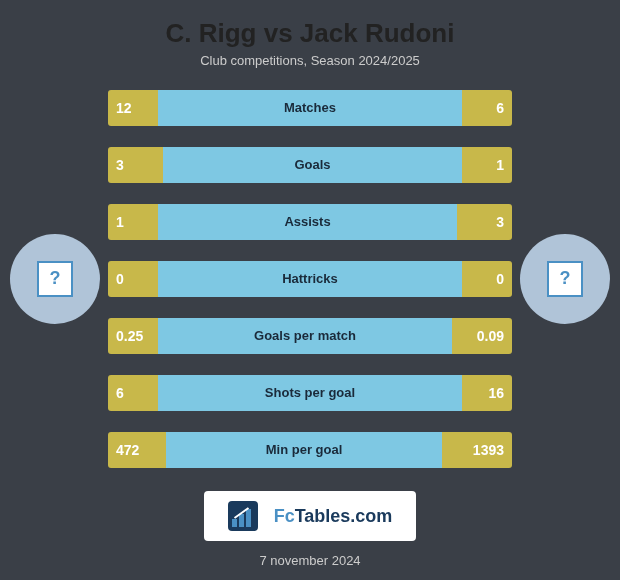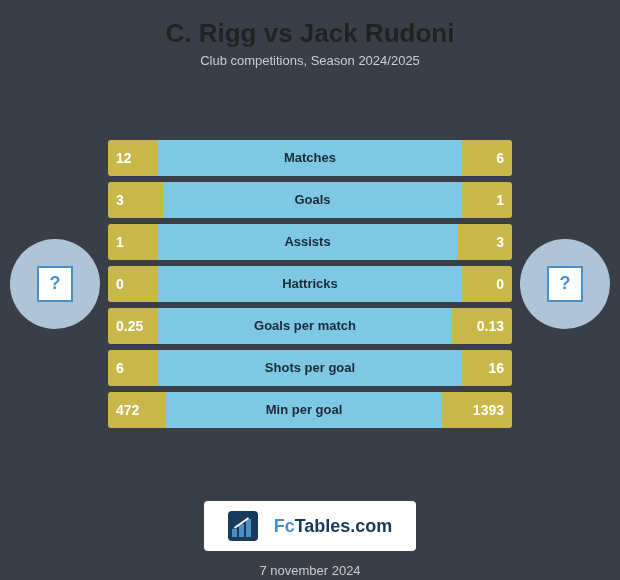--- a/index.html
+++ b/index.html
@@ -63,21 +63,21 @@
       justify-content: center;
       font-size: 18px;
       color: #4a90c4;
       font-weight: bold;
     }
 
     .stats-container {
       flex: 1;
       display: flex;
       flex-direction: column;
-      gap: 6px;
+      gap: 21px;
       padding: 0 8px;
     }
 
     .stat-row {
       display: flex;
       align-items: center;
       height: 36px;
       border-radius: 3px;
       overflow: hidden;
       position: relative;
@@ -176,21 +176,21 @@
       color: #1a3a5c;
     }
 
     .logo-text span {
       color: #4a90c4;
     }
 
     .footer-date {
       color: #ccc;
       font-size: 13px;
-      padding: 8px 0 2px;
+      padding: 8px 0 12px;
       text-align: center;
     }
 
     
     .row-matches .stat-left-bar,
     .row-matches .stat-right-bar {
       width: 48px;
       flex-shrink: 0;
     }
     .row-matches .stat-center { flex: 1; }
@@ -282,21 +282,21 @@
       </div>
     </div>
       <div class="stat-row row-gpm">
       <div class="stat-left-bar">
         <span class="stat-val">0.25</span>
       </div>
       <div class="stat-center">
         <span class="stat-label">Goals per match</span>
       </div>
       <div class="stat-right-bar">
-        <span class="stat-val">0.13</span>
+        <span class="stat-val">0.09</span>
       </div>
     </div>
       <div class="stat-row row-spg">
       <div class="stat-left-bar">
         <span class="stat-val">6</span>
       </div>
       <div class="stat-center">
         <span class="stat-label">Shots per goal</span>
       </div>
       <div class="stat-right-bar">

